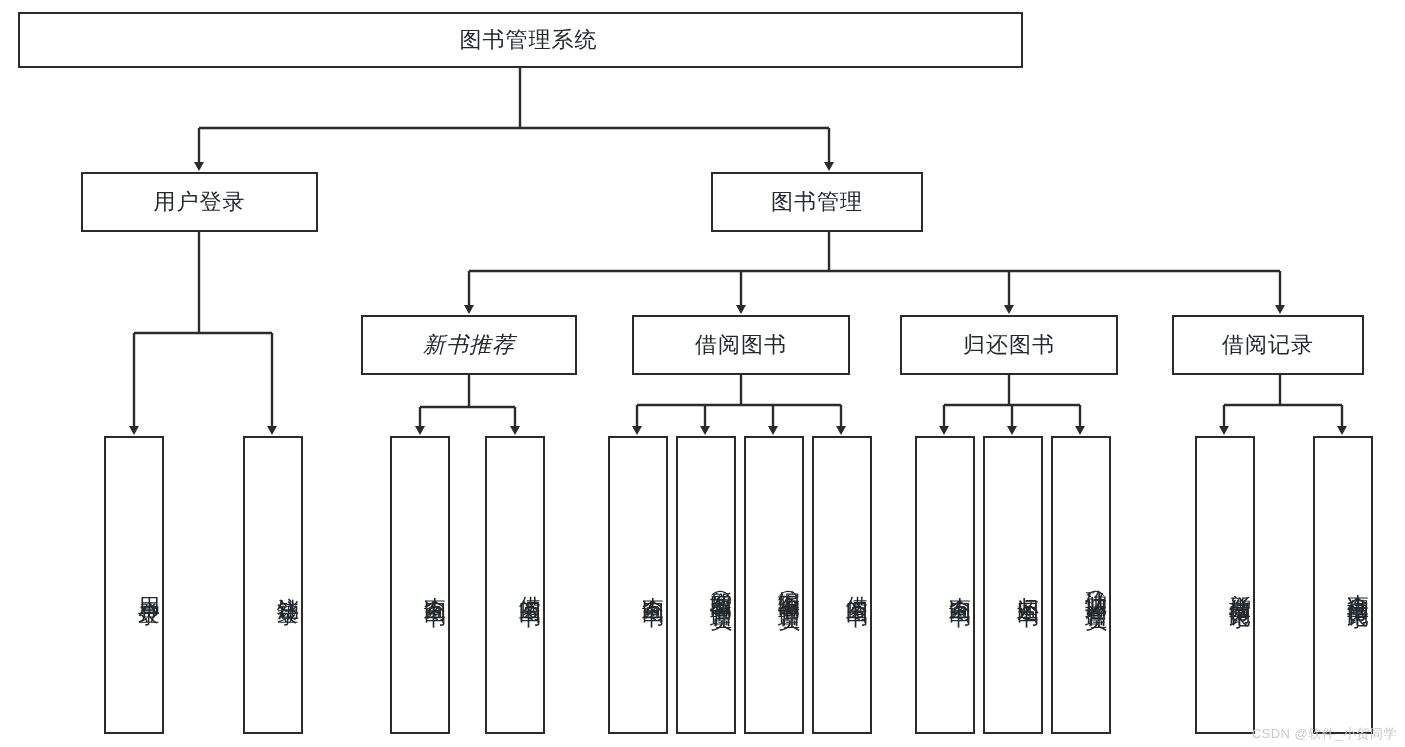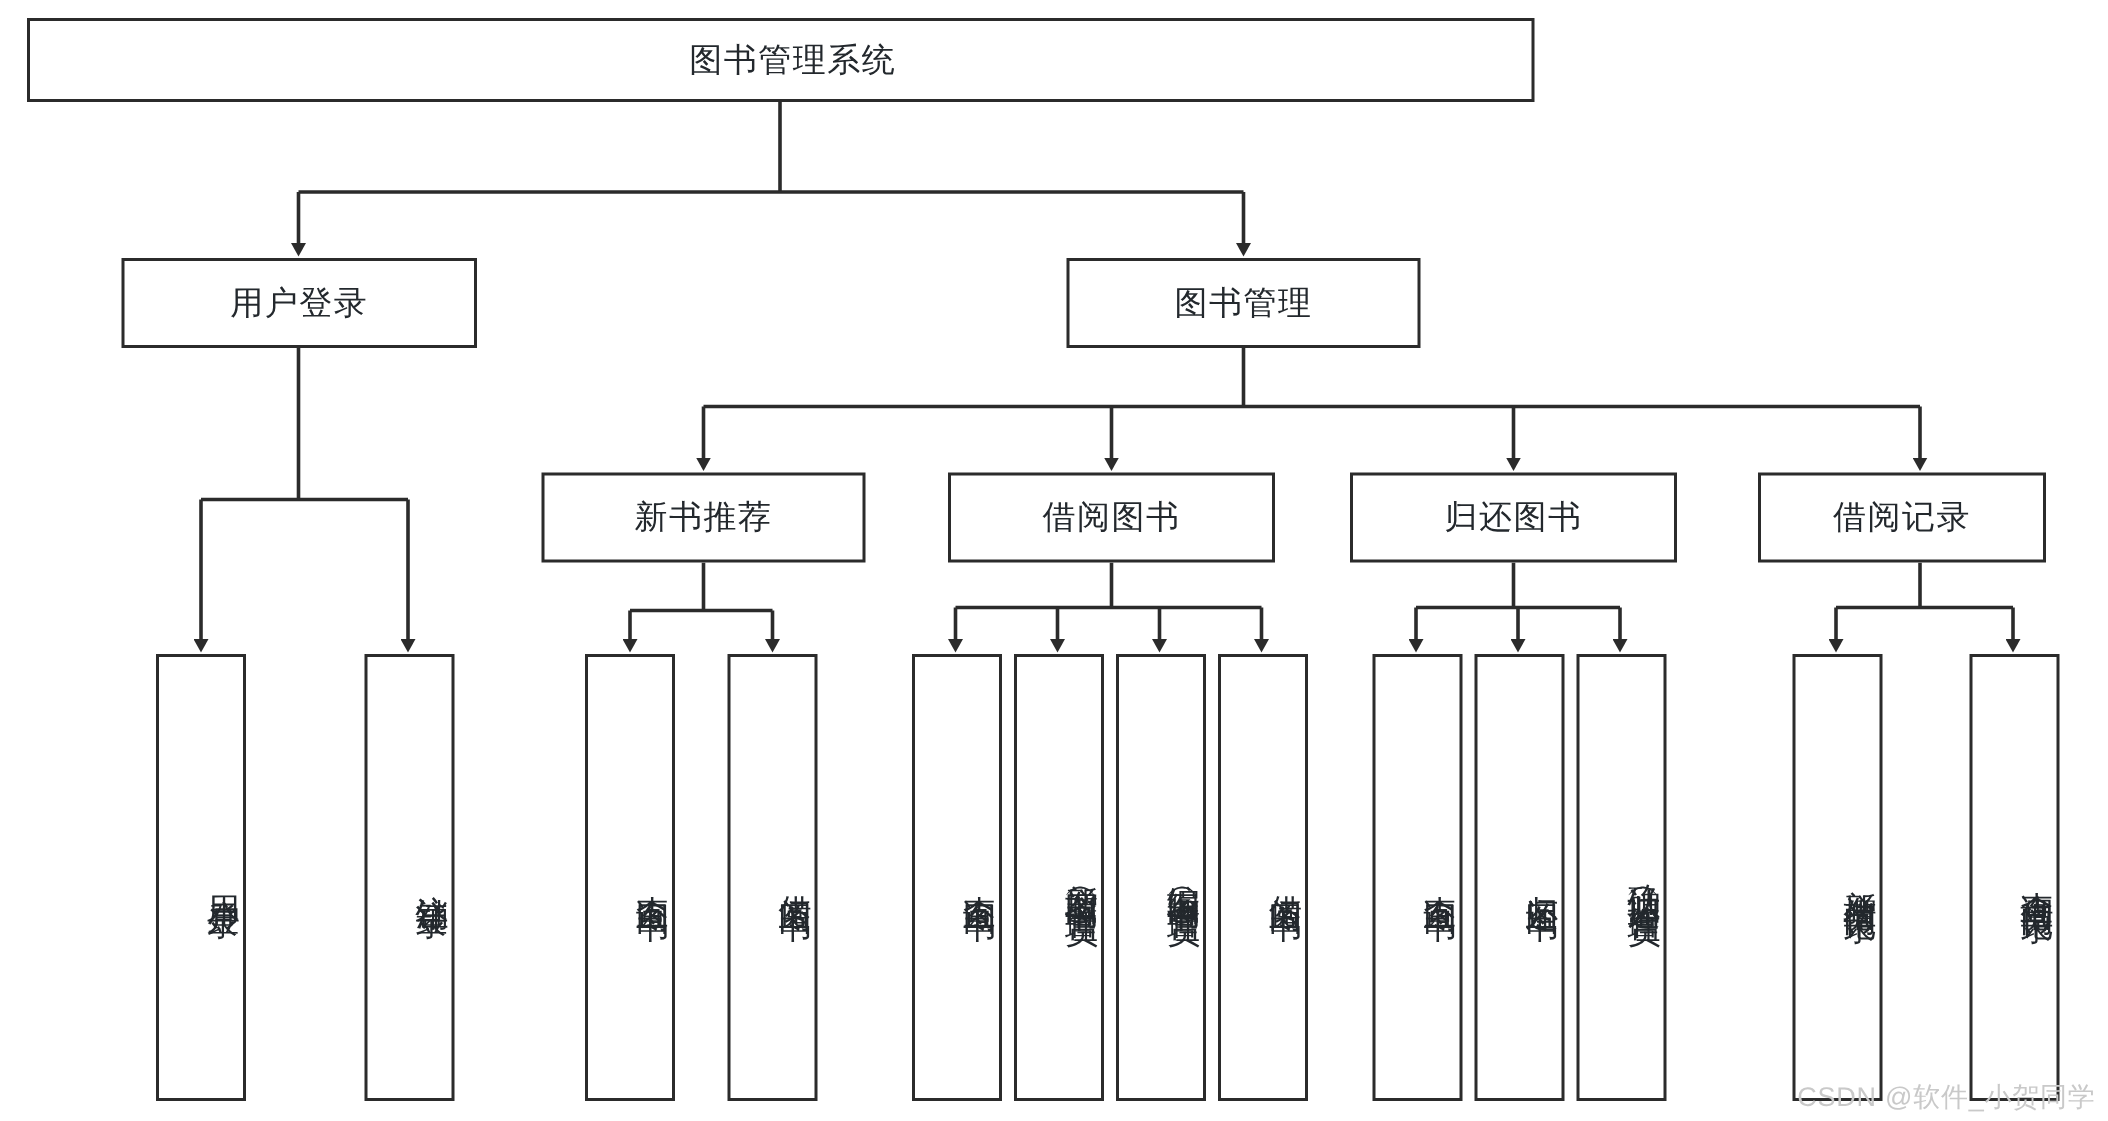--- a/index.html
+++ b/index.html
@@ -51,21 +51,21 @@
     justify-content: center;
   }
   .node.vert .vtext {
     display: block;
     text-align: left;
   }
   #watermark {
     position: absolute;
     right: 8px;
     bottom: 4px;
-    font-size: 18px;
+    font-size: 13px;
     color: #c9c9c9;
     letter-spacing: 0.5px;
     white-space: nowrap;
     font-family: "Liberation Sans", "DejaVu Sans", sans-serif;
   }
 </style>
 </head>
 <body>
 
 <div id="canvas">
@@ -112,24 +112,24 @@
       </g>
   </svg>
 
   <div id="nodes">
       <div class="node horiz" style="left: 18px; top: 12px; width: 1005px; height: 56px; padding-left: 16px;">
         <span class="vtext">图书管理系统</span>
       </div>
       <div class="node horiz" style="left: 81px; top: 172px; width: 237px; height: 60px;">
         <span class="vtext">用户登录</span>
       </div>
-      <div class="node horiz" style="left: 711px; top: 172px; width: 236px; height: 60px;">
+      <div class="node horiz" style="left: 711px; top: 172px; width: 212px; height: 60px;">
         <span class="vtext">图书管理</span>
       </div>
-      <div class="node horiz" style="left: 361px; top: 315px; width: 216px; height: 60px;">
+      <div class="node horiz" style="left: 361px; top: 315px; width: 216px; height: 60px; font-style: italic;">
         <span class="vtext">新书推荐</span>
       </div>
       <div class="node horiz" style="left: 632px; top: 315px; width: 218px; height: 60px;">
         <span class="vtext">借阅图书</span>
       </div>
       <div class="node horiz" style="left: 900px; top: 315px; width: 218px; height: 60px;">
         <span class="vtext">归还图书</span>
       </div>
       <div class="node horiz" style="left: 1172px; top: 315px; width: 192px; height: 60px;">
         <span class="vtext">借阅记录</span>

